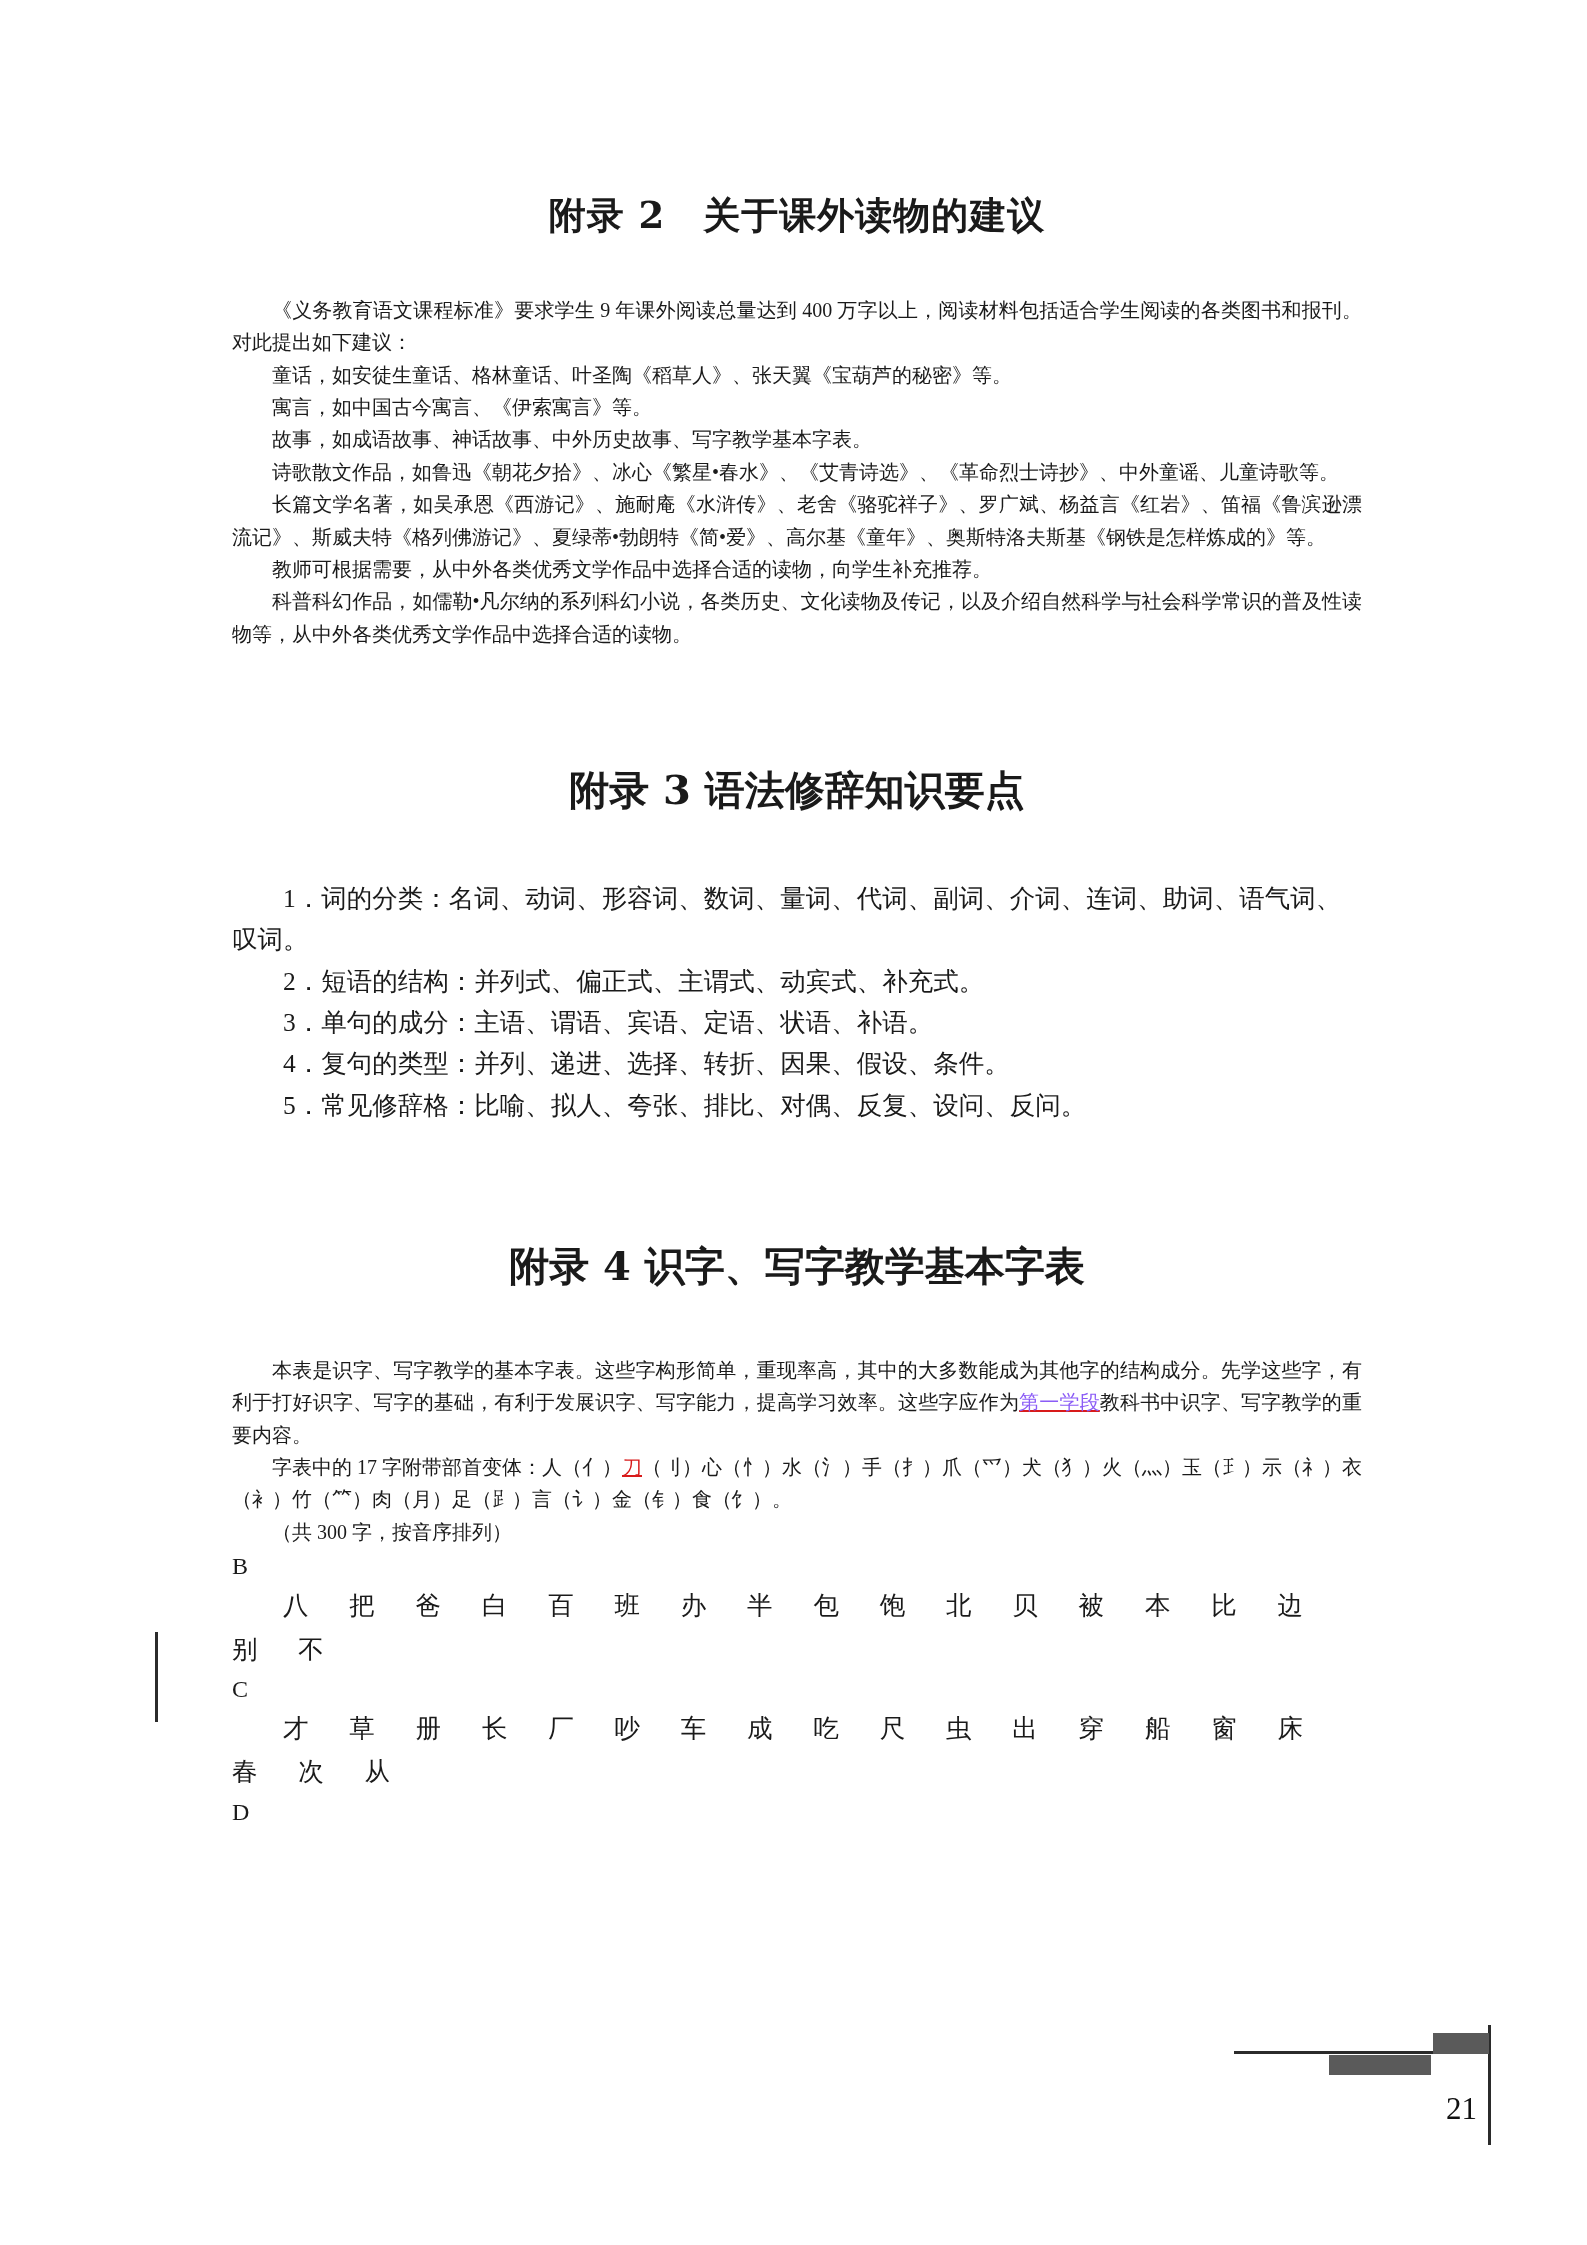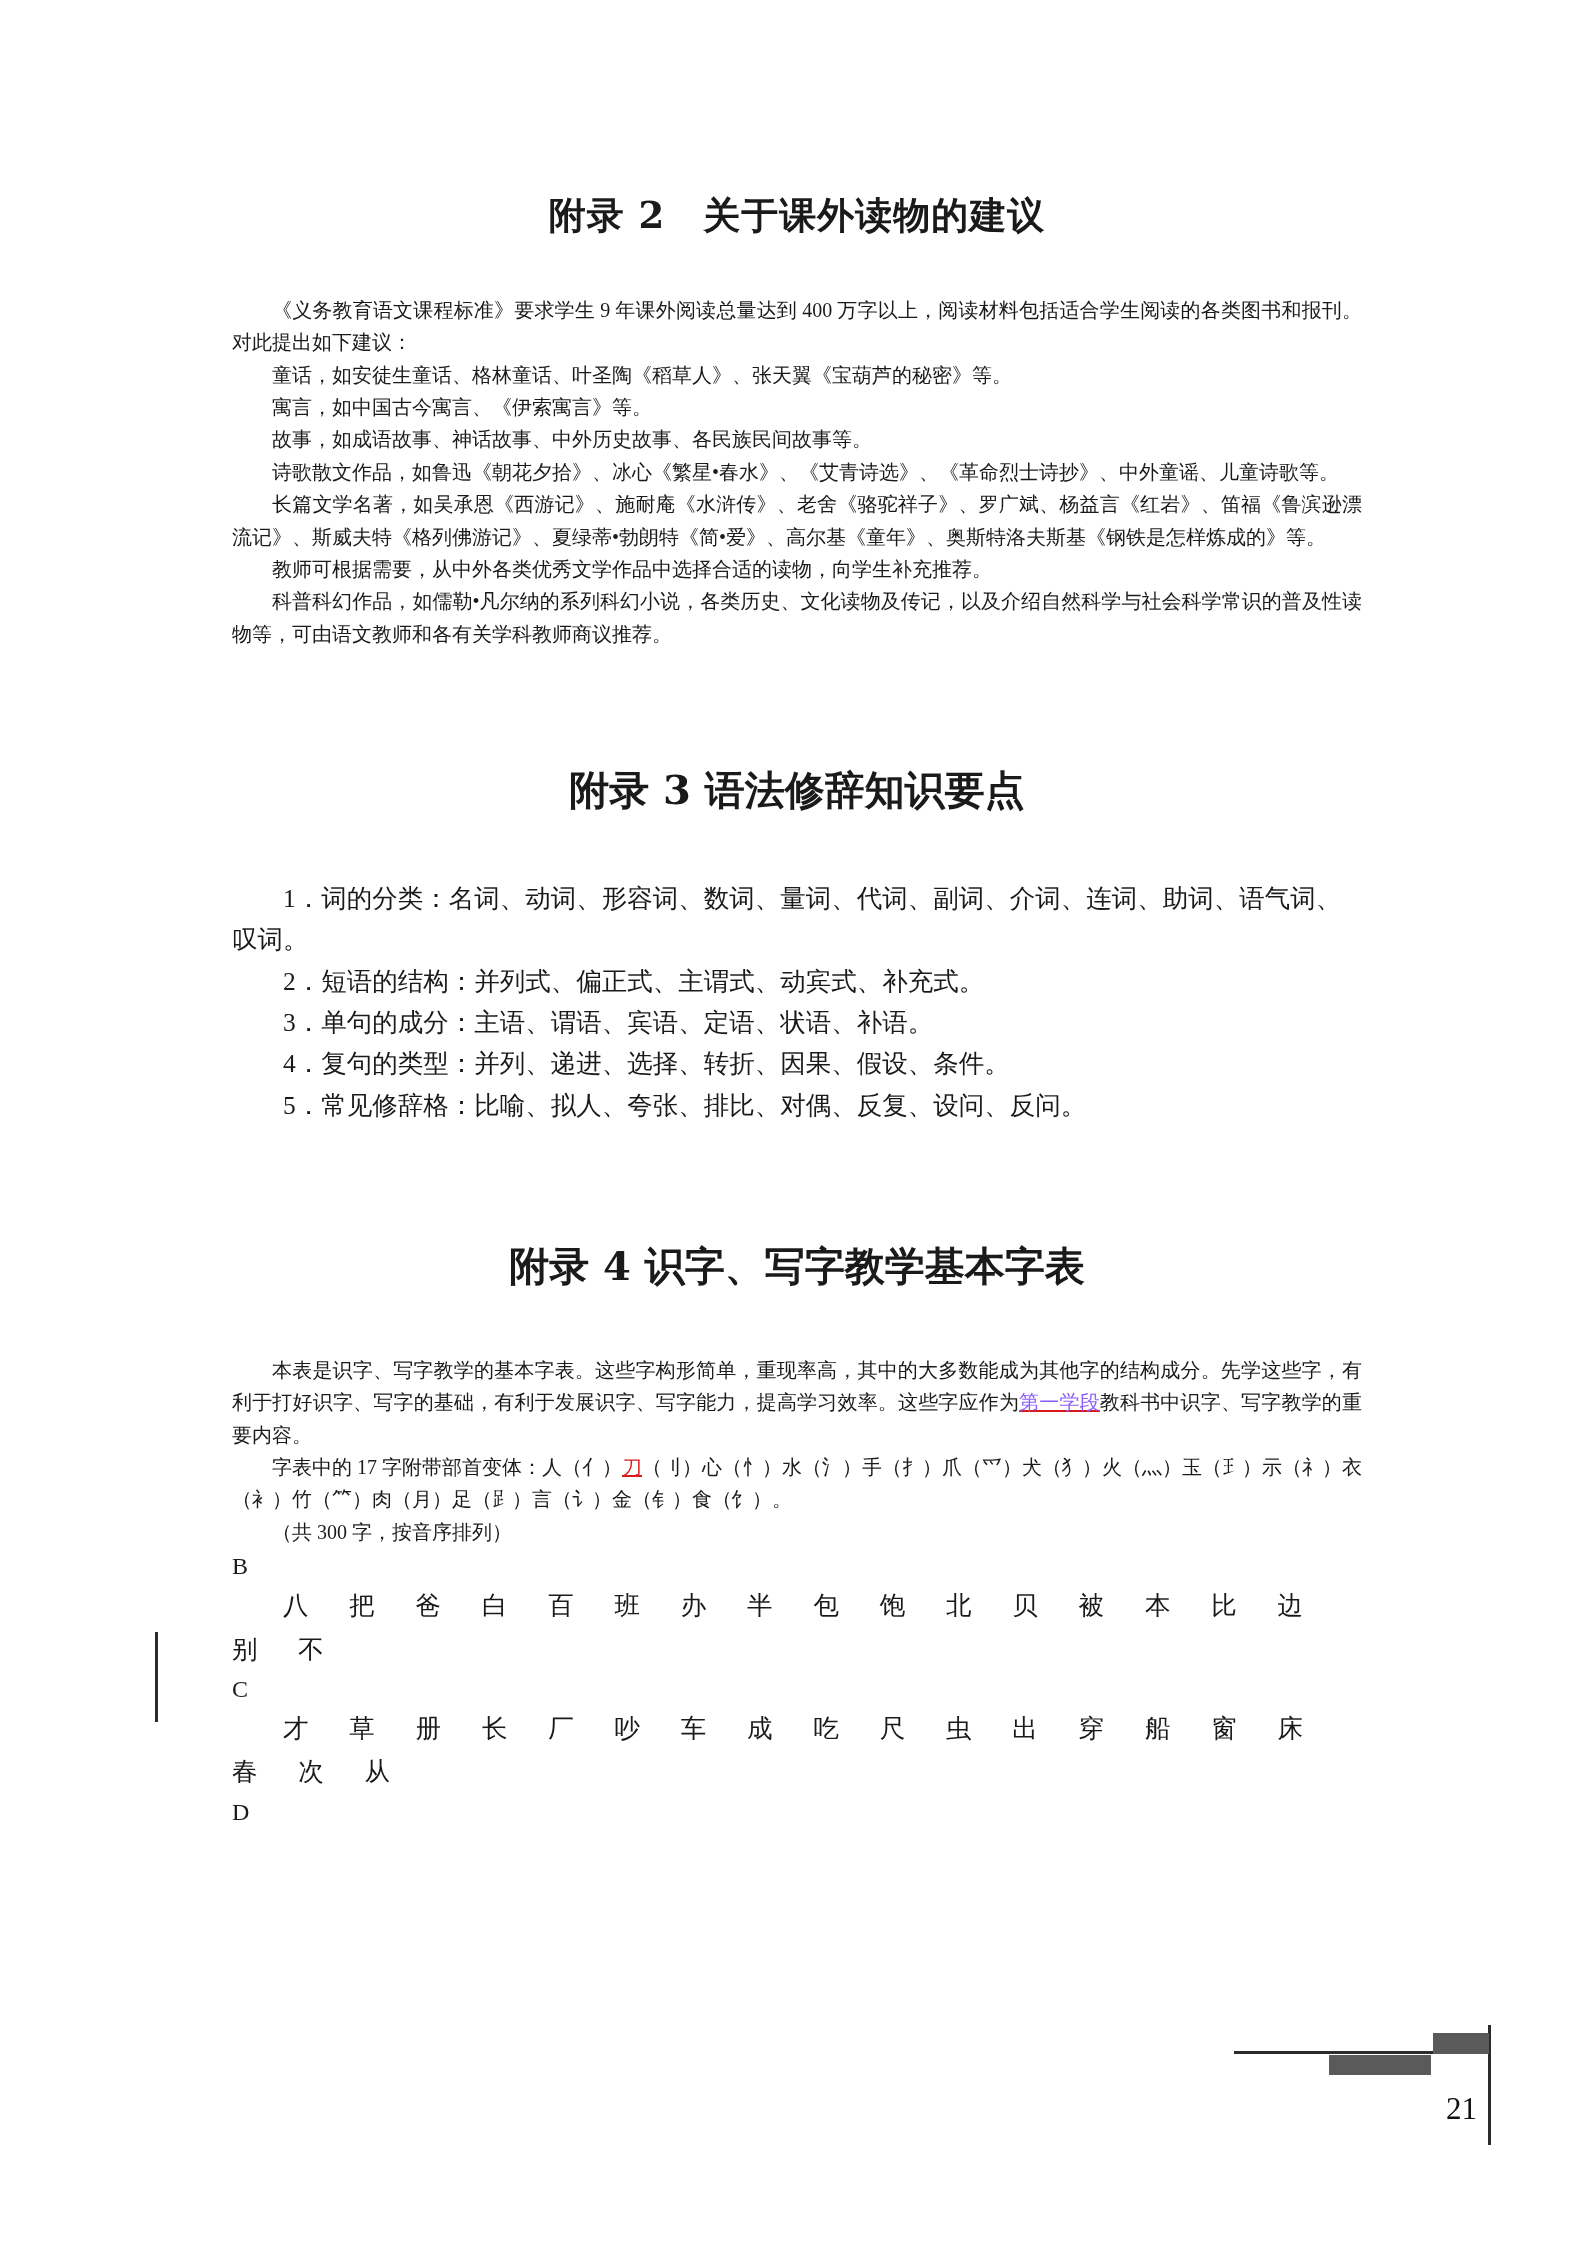--- a/index.html
+++ b/index.html
@@ -150,25 +150,25 @@
 
   <div class="content">
 
     <h1 class="doc-title">附录 2　关于课外读物的建议</h1>
 
     <div class="gap-lg"></div>
 
     <p class="para">《义务教育语文课程标准》要求学生 9 年课外阅读总量达到 400 万字以上，阅读材料包括适合学生阅读的各类图书和报刊。对此提出如下建议：</p>
     <p class="para">童话，如安徒生童话、格林童话、叶圣陶《稻草人》、张天翼《宝葫芦的秘密》等。</p>
     <p class="para">寓言，如中国古今寓言、《伊索寓言》等。</p>
-    <p class="para">故事，如成语故事、神话故事、中外历史故事、各民族民间故事等。</p>
+    <p class="para">故事，如成语故事、神话故事、中外历史故事、写字教学基本字表。</p>
     <p class="para">诗歌散文作品，如鲁迅《朝花夕拾》、冰心《繁星•春水》、《艾青诗选》、《革命烈士诗抄》、中外童谣、儿童诗歌等。</p>
     <p class="para">长篇文学名著，如吴承恩《西游记》、施耐庵《水浒传》、老舍《骆驼祥子》、罗广斌、杨益言《红岩》、笛福《鲁滨逊漂流记》、斯威夫特《格列佛游记》、夏绿蒂•勃朗特《简•爱》、高尔基《童年》、奥斯特洛夫斯基《钢铁是怎样炼成的》等。</p>
     <p class="para">教师可根据需要，从中外各类优秀文学作品中选择合适的读物，向学生补充推荐。</p>
-    <p class="para">科普科幻作品，如儒勒•凡尔纳的系列科幻小说，各类历史、文化读物及传记，以及介绍自然科学与社会科学常识的普及性读物等，可由语文教师和各有关学科教师商议推荐。</p>
+    <p class="para">科普科幻作品，如儒勒•凡尔纳的系列科幻小说，各类历史、文化读物及传记，以及介绍自然科学与社会科学常识的普及性读物等，从中外各类优秀文学作品中选择合适的读物。</p>
 
     <div class="gap-xxl"></div>
 
     <h2 class="sec-title">附录 3 语法修辞知识要点</h2>
 
     <div class="gap-lg"></div>
 
     <p class="list-line">1．词的分类：名词、动词、形容词、数词、量词、代词、副词、介词、连词、助词、语气词、叹词。</p>
     <p class="list-line">2．短语的结构：并列式、偏正式、主谓式、动宾式、补充式。</p>
     <p class="list-line">3．单句的成分：主语、谓语、宾语、定语、状语、补语。</p>

